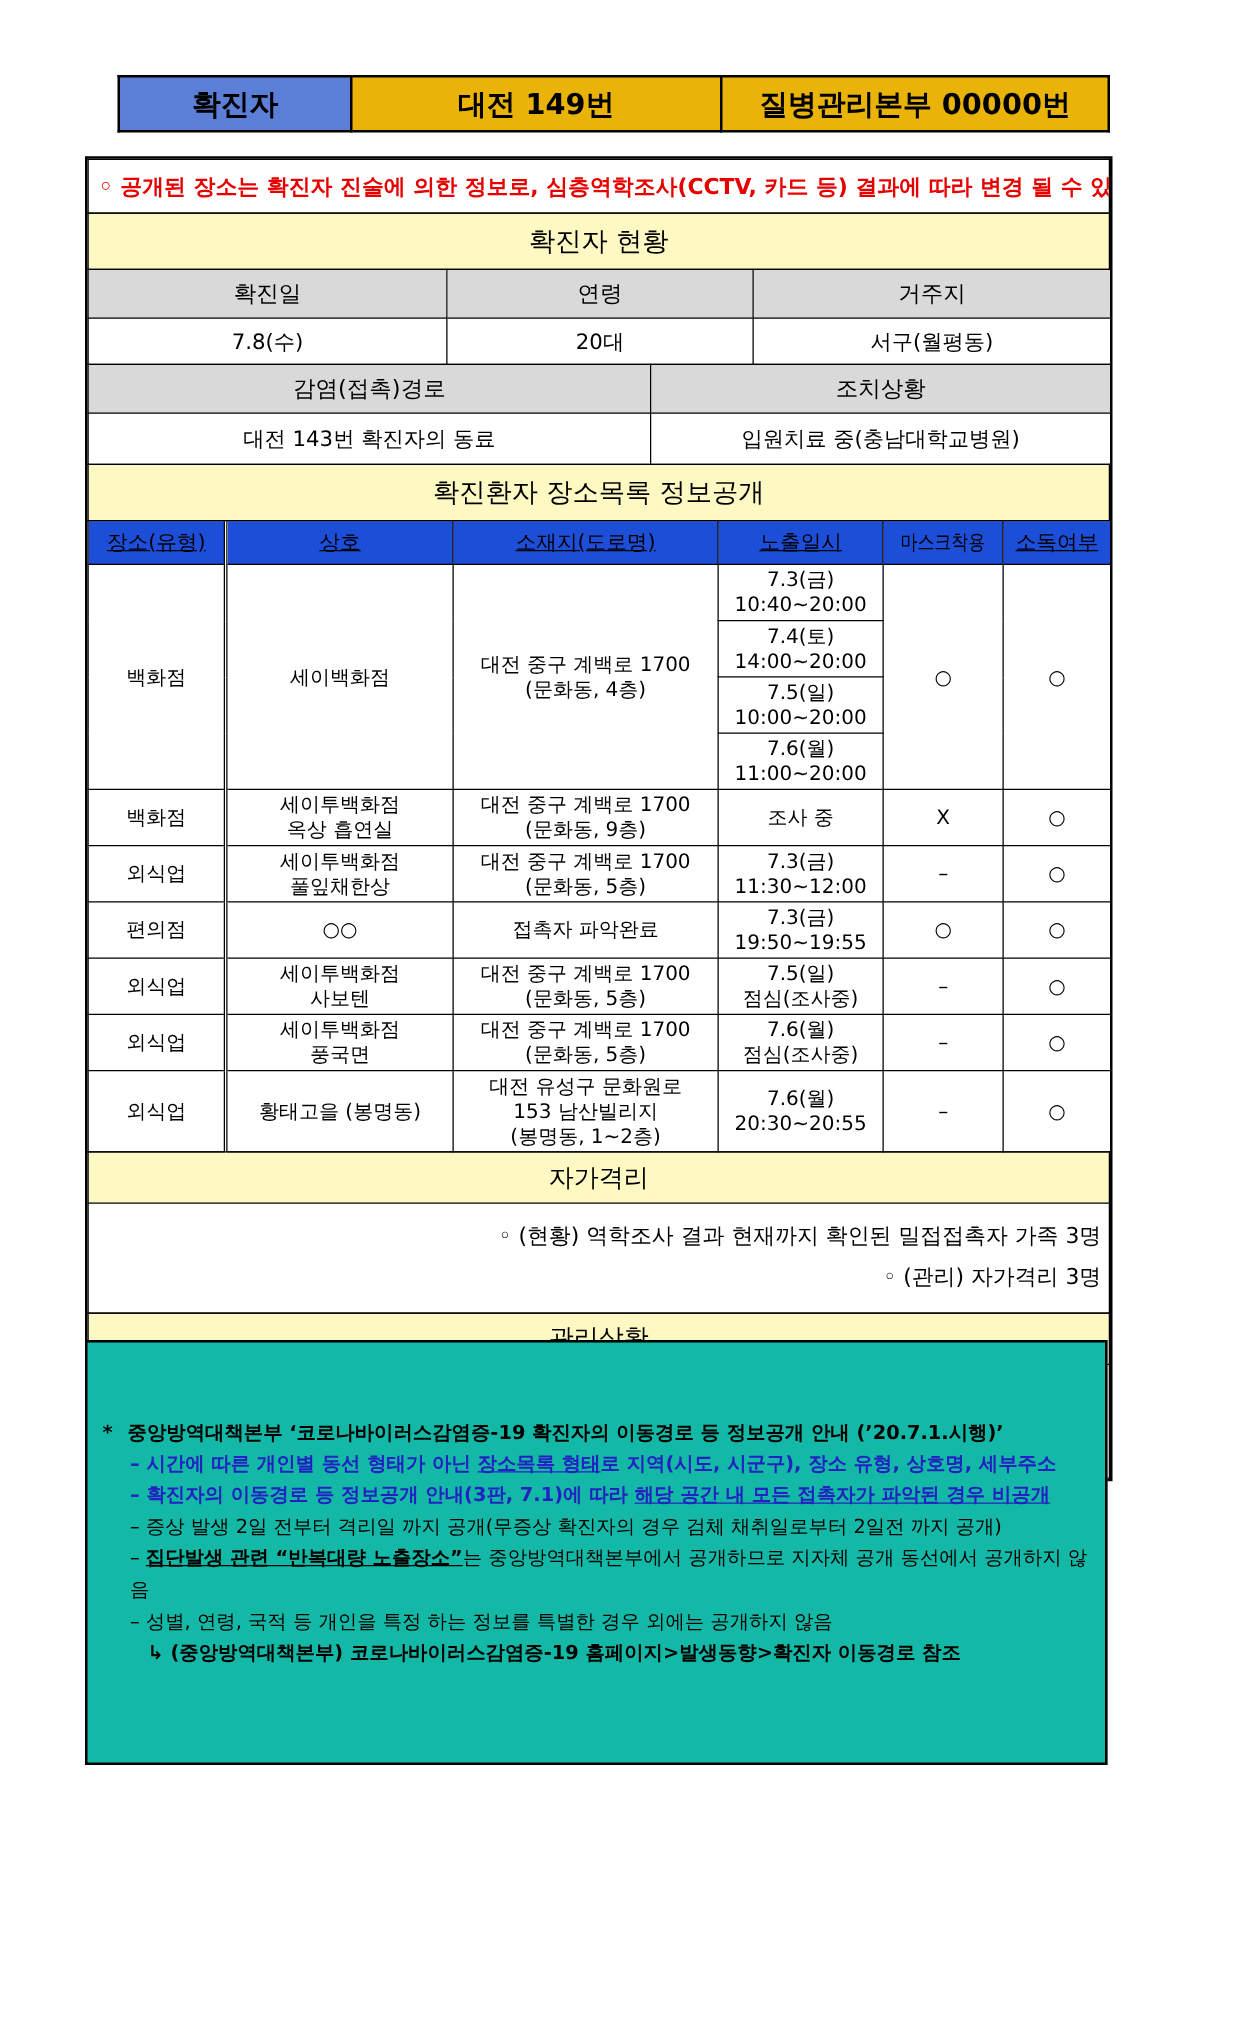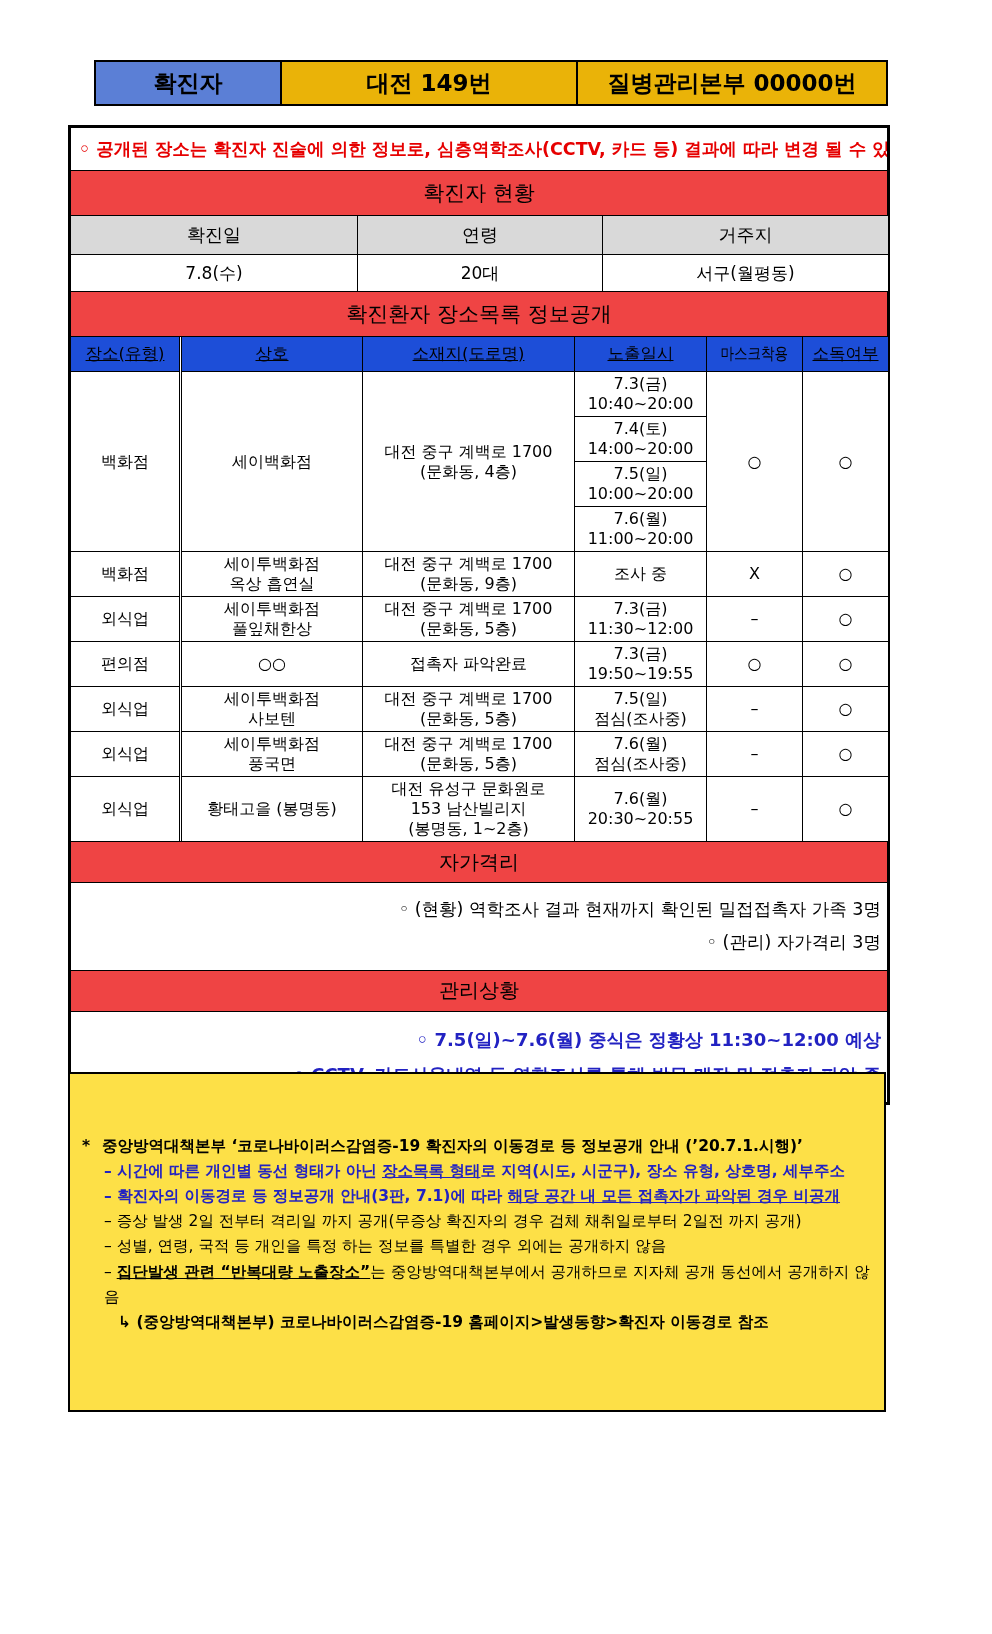--- a/index.html
+++ b/index.html
@@ -11,38 +11,38 @@
   .hdr td{border:2px solid #000;height:40px;text-align:center;vertical-align:middle;
           font-size:23px;font-weight:700;background:#eab308;}
   .hdr td.case{background:#5b7fd6;}
 
   
   .main{position:absolute;left:68px;top:125px;width:818px;border:2px solid #000;background:#fff;}
   table.sec{width:100%;border-collapse:collapse;table-layout:fixed;margin-top:-1px;}
   table.sec:first-child{margin-top:0;}
   table.sec td{border:1px solid #000;text-align:center;vertical-align:middle;
                font-size:16px;padding:2px 3px;overflow:hidden;}
-  .cyan{background:#ef4444;font-size:21px !important;font-weight:400;height:40px;}
+  .cyan{background:#fef9c3;font-size:21px !important;font-weight:400;height:40px;}
   .gray{background:#d9d9d9;font-size:18px !important;height:34px;}
   .notice-cell{height:38px;text-align:left !important;padding-left:8px !important;
                color:#e60000;font-weight:700;font-size:17.5px !important;white-space:nowrap;}
   .val{height:32px;font-size:17px !important;}
   .dbl{border-right:3px double #000 !important;}
   .places td{font-size:15.5px;line-height:1.25;}
   .places .ghd{background:#1d4ed8;font-size:16.5px;height:30px;text-decoration:underline;}
   .squish{display:inline-block;transform:scaleX(0.82);transform-origin:center;white-space:nowrap;}
   .mark{font-size:17px;}
   .exp{height:36px;}
   .freeblock{text-align:left !important;padding:10px 6px 10px 10px !important;}
   .freeblock div{font-size:17.5px;line-height:1.9;text-align:right;}
   .blueblock div{color:#2222c2;font-weight:700;font-size:18px;line-height:1.95;}
 
   
   .footer{position:absolute;left:68px;top:1072px;width:818px;height:340px;
-          box-sizing:border-box;background:#fde047;border:2px solid #000;
+          box-sizing:border-box;background:#14b8a6;border:2px solid #000;
           padding:60px 10px 0 12px;}
   .footer div{font-size:15.5px;line-height:1.62;color:#000;}
   .fn-title{font-weight:700;}
   .fn-star{display:inline-block;width:20px;font-weight:700;}
   .fn-dash{padding-left:22px;}
   .fn-cont{padding-left:36px;}
   .fn-blue{color:#2222c2 !important;font-weight:700;}
   .fn-u{text-decoration:underline;}
   .fn-bu{font-weight:700;text-decoration:underline;}
 </style>
@@ -97,20 +97,36 @@
         <td class="gray">거주지</td>
       </tr>
       <tr>
         <td class="val">7.8(수)</td>
         <td class="val">20대</td>
         <td class="val">서구(월평동)</td>
       </tr>
     </tbody>
       </table>
 
+    <table class="sec">
+      <colgroup>
+          <col style="width:450px">
+          <col style="width:368px">
+        </colgroup>
+      <tbody>
+          <tr>
+        <td class="gray">감염(접촉)경로</td>
+        <td class="gray">조치상황</td>
+      </tr>
+      <tr>
+        <td class="val" style="height:36px">대전 143번 확진자의 동료</td>
+        <td class="val" style="height:36px">입원치료 중(충남대학교병원)</td>
+      </tr>
+    </tbody>
+      </table>
 
     <table class="sec">
       <tbody>
           <tr>
             <td class="cyan">확진환자 장소목록 정보공개</td>
           </tr>
     </tbody>
       </table>
 
     <table class="sec places">
@@ -298,23 +314,23 @@
     <div class="fn-title">
       <span class="fn-star">*</span><span>중앙방역대책본부 ‘코로나바이러스감염증-19 확진자의 이동경로 등 정보공개 안내 (’20.7.1.시행)’</span>
     </div>
     <div class="fn-dash fn-blue">
       <span>– 시간에 따른 개인별 동선 형태가 아닌 </span><span class="fn-u">장소목록 형태</span><span>로 지역(시도, 시군구), 장소 유형, 상호명, 세부주소</span>
     </div>
     <div class="fn-dash fn-blue">
       <span>– 확진자의 이동경로 등 정보공개 안내(3판, 7.1)에 따라 </span><span class="fn-u">해당 공간 내 모든 접촉자가 파악된 경우 비공개</span>
     </div>
     <div class="fn-dash">– 증상 발생 2일 전부터 격리일 까지 공개(무증상 확진자의 경우 검체 채취일로부터 2일전 까지 공개)</div>
-    <div class="fn-dash">– 성별, 연령, 국적 등 개인을 특정 하는 정보를 특별한 경우 외에는 공개하지 않음</div>
     <div class="fn-dash">
       <span>– </span><span class="fn-bu">집단발생 관련 “반복대량 노출장소”</span><span>는 중앙방역대책본부에서 공개하므로 지자체 공개 동선에서 공개하지 않음</span>
     </div>
+    <div class="fn-dash">– 성별, 연령, 국적 등 개인을 특정 하는 정보를 특별한 경우 외에는 공개하지 않음</div>
     <div class="fn-cont fn-title">
       <span>↳</span>
       <span>(중앙방역대책본부) 코로나바이러스감염증-19 홈페이지&gt;발생동향&gt;확진자 이동경로 참조</span>
     </div>
   </div>
 
 </div>
 
 </body></html>

